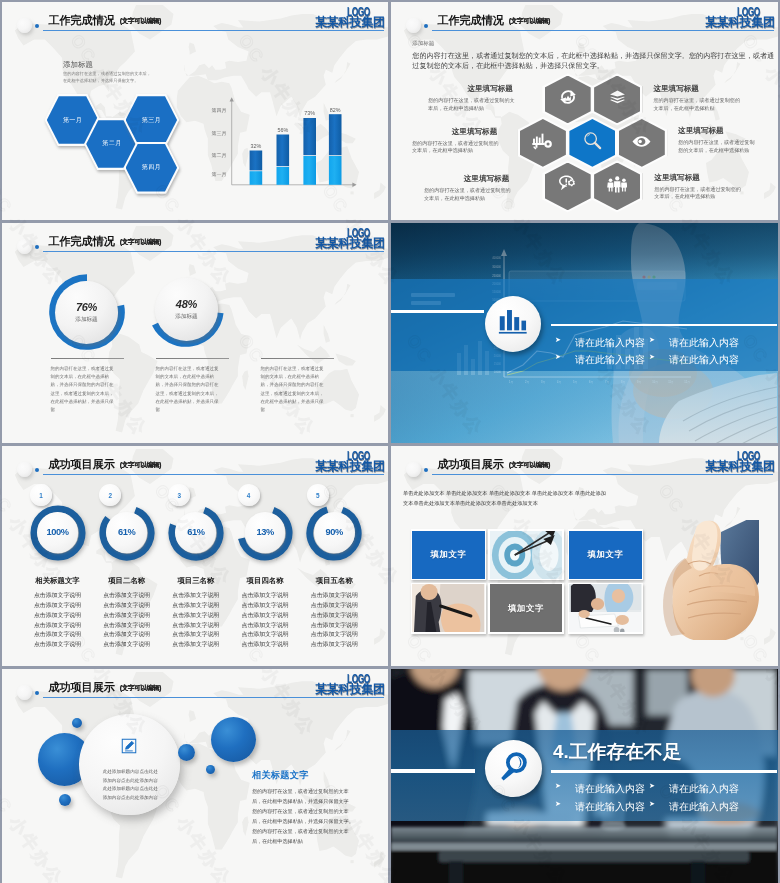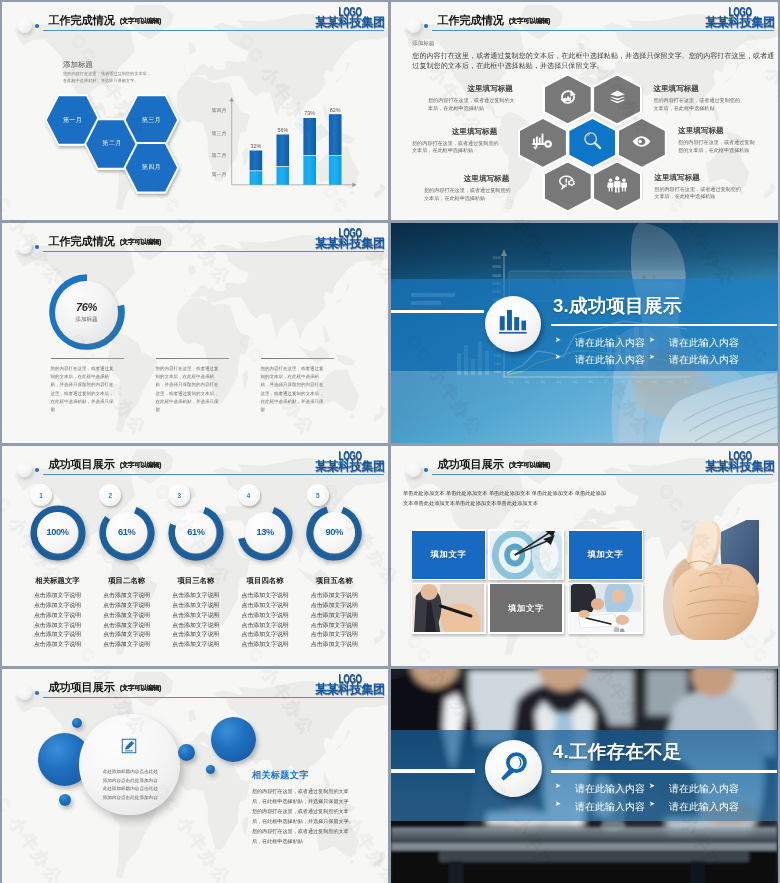--- a/index.html
+++ b/index.html
@@ -17,21 +17,21 @@
   .mapbg svg{position:absolute;left:0;top:0;width:100%;height:100%;}
 
   
   .hdr-line{position:absolute;height:1px;background:#4a90d9;}
   .hdr-title{position:absolute;font-weight:bold;color:#161616;white-space:nowrap;letter-spacing:.2px;}
   .hdr-sub{font-weight:bold;color:#222;}
   .hdr-dot{position:absolute;border-radius:50%;background:#1e6fc0;}
   .sphere{position:absolute;border-radius:50%;
      background:radial-gradient(circle at 36% 32%, #fbfbfb 0%, #f6f6f6 46%, #eaeaea 78%, #e4e4e4 100%);
      box-shadow:1.5px 2.5px 3.5px rgba(150,150,150,.38);}
-  .logo{position:absolute;text-align:left;color:#1257a5;}
+  .logo{position:absolute;text-align:center;color:#1257a5;}
   .logo .l1{font-weight:bold;font-style:normal;font-size:12.6px;line-height:11.5px;letter-spacing:-.6px;
             transform:scaleX(.66);transform-origin:right center;padding-right:9px;
             text-shadow:.7px .8px 0 rgba(70,80,96,.75);}
   .logo .l2{font-weight:bold;font-size:12px;line-height:9px;letter-spacing:-.45px;
             transform:scaleX(1);transform-origin:right center;text-shadow:.45px .5px 0 rgba(70,80,96,.62);}
   .ttxt{font-size:11.2px;letter-spacing:-.15px;}
   .tnote{font-size:6.6px;margin-left:5px;position:relative;top:-1px;letter-spacing:-.35px;text-shadow:.3px 0 0 currentColor;}
 
   
   .t{position:absolute;}
@@ -402,20 +402,29 @@
     </div>
     <div class="donut" id="d0" style="left:46.5px;top:51px;">
       <div class="dsvg"><svg width="76" height="76" viewBox="0 0 76 76">
             <path d="M71.57 31.47 A34.2 34.2 0 1 1 38.00 3.80" fill="none" stroke="#1b74c4" stroke-width="7.2"></path>
           </svg></div>
       <div class="dinner">
         <div class="dpct">76%</div>
         <div class="dlab">添加标题</div>
       </div>
     </div>
+    <div class="donut" id="d1" style="left:146.4px;top:48px;">
+      <div class="dsvg"><svg width="76" height="76" viewBox="0 0 76 76">
+            <path d="M71.98 41.87 A34.2 34.2 0 0 1 7.26 52.99" fill="none" stroke="#1b74c4" stroke-width="7.2"></path>
+          </svg></div>
+      <div class="dinner">
+        <div class="dpct">48%</div>
+        <div class="dlab">添加标题</div>
+      </div>
+    </div>
     <div class="s3rule" style="left:48.5px;top:134.5px;width:73px;"></div>
     <div class="s3rule" style="left:153.5px;top:134.5px;width:73px;"></div>
     <div class="s3rule" style="left:258.5px;top:134.5px;width:73px;"></div>
     <div class="s3txt" id="t3a" style="left:48.5px;top:142px;width:74px;"><span>您的内容打在这里，或者通过复</span><br><span>制的文本后，在此框中选择粘</span><br><span>贴，并选择只保留您的内容打在</span><br><span>这里，或者通过复制的文本后，</span><br><span>在此框中选择粘贴，并选择只保</span><br><span>留</span></div>
     <div class="s3txt" id="t3b" style="left:153.5px;top:142px;width:74px;"><span>您的内容打在这里，或者通过复</span><br><span>制的文本后，在此框中选择粘</span><br><span>贴，并选择只保留您的内容打在</span><br><span>这里，或者通过复制的文本后，</span><br><span>在此框中选择粘贴，并选择只保</span><br><span>留</span></div>
     <div class="s3txt" id="t3c" style="left:258.5px;top:142px;width:74px;"><span>您的内容打在这里，或者通过复</span><br><span>制的文本后，在此框中选择粘</span><br><span>贴，并选择只保留您的内容打在</span><br><span>这里，或者通过复制的文本后，</span><br><span>在此框中选择粘贴，并选择只保</span><br><span>留</span></div>
   </div>
   <div class="slide" id="s4">
     <div class="sec">
       <div class="photo" style="background:linear-gradient(155deg,#0b3553 0%,#134f76 14%,#1d6c9d 34%,#3f9ccb 60%,#79bfe0 84%,#a8d5ea 100%);"></div>
@@ -522,21 +531,20 @@
         <span class="ic"><svg viewBox="0 0 34 30" width="30" height="27">
               <g fill="#1560ad">
                 <rect x="2" y="9" width="5.6" height="16"></rect>
                 <rect x="10.2" y="2" width="5.6" height="23"></rect>
                 <rect x="18.4" y="10" width="5.6" height="15"></rect>
                 <rect x="26.6" y="14" width="5.2" height="11"></rect>
                 <rect x="1" y="26.8" width="31.5" height="1.9"></rect>
               </g>
             </svg></span>
       </div>
-      <div class="sech" style="left:162px;top:69.5px;">3.成功项目展示</div>
       <div class="blarrow" style="left:164px;top:113px;">➤</div>
       <div class="bl" style="left:184px;top:113px;">请在此输入内容</div>
       <div class="blarrow" style="left:258px;top:113px;">➤</div>
       <div class="bl" style="left:278px;top:113px;">请在此输入内容</div>
       <div class="blarrow" style="left:164px;top:130px;">➤</div>
       <div class="bl" style="left:184px;top:130px;">请在此输入内容</div>
       <div class="blarrow" style="left:258px;top:130px;">➤</div>
       <div class="bl" style="left:278px;top:130px;">请在此输入内容</div>
     </div>
   </div>

